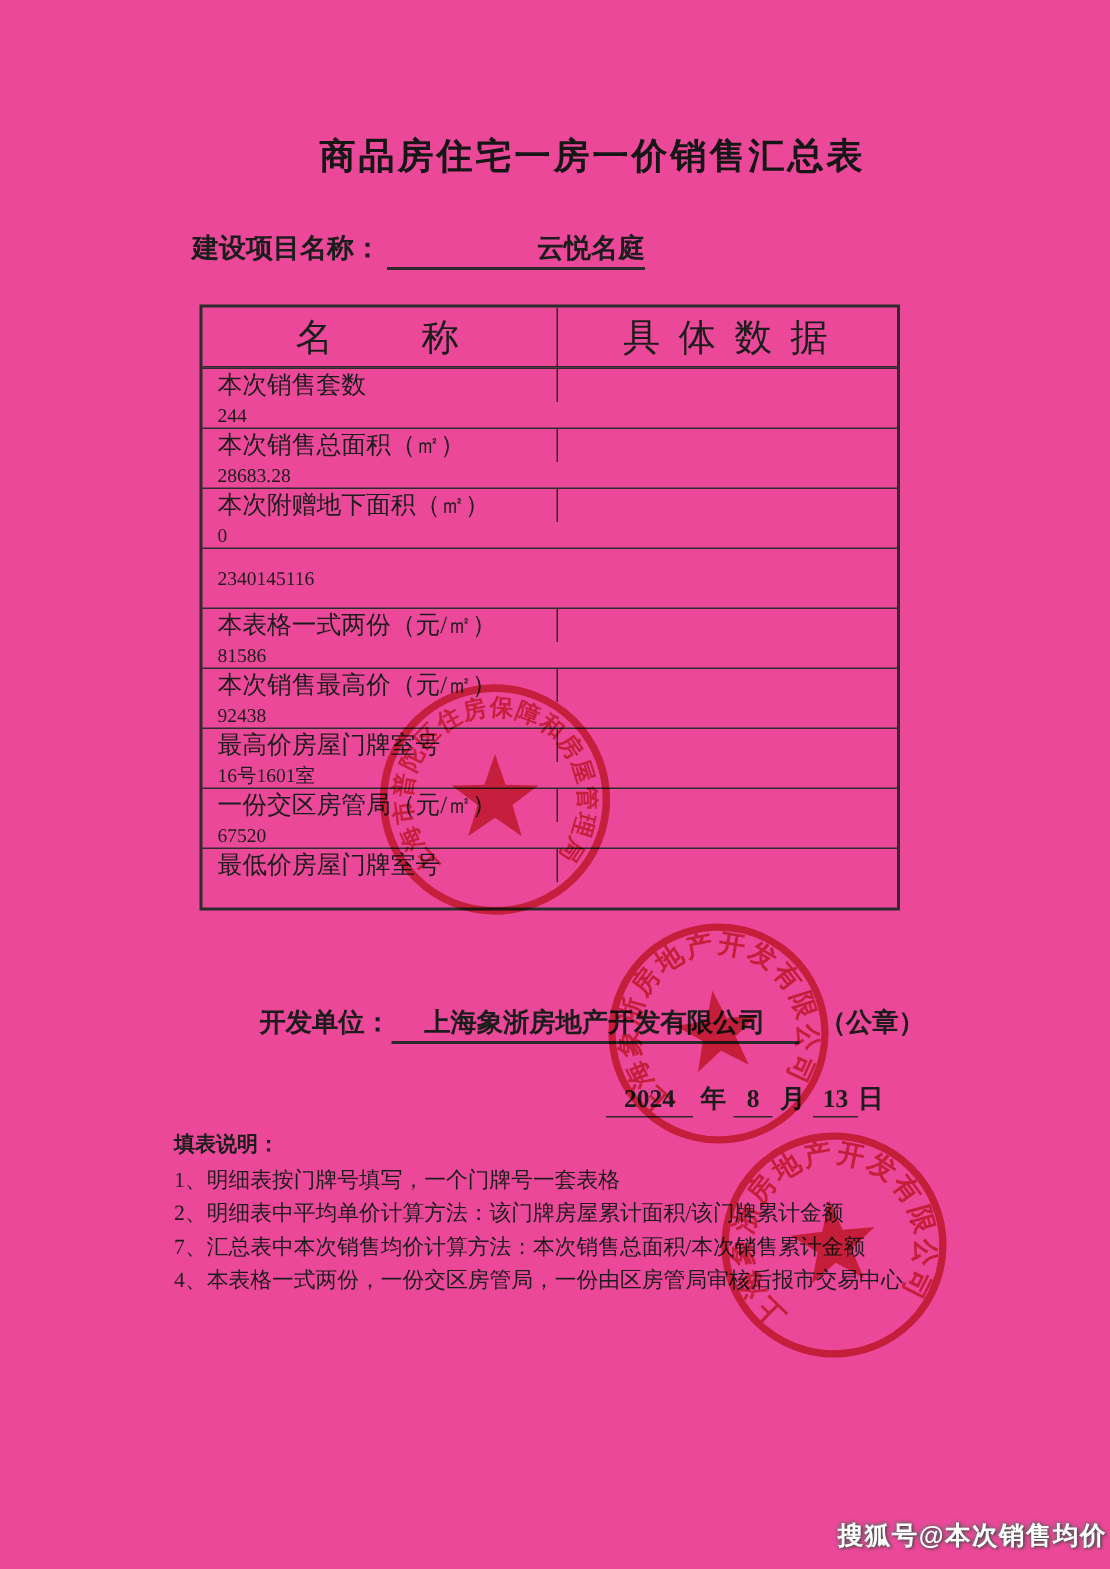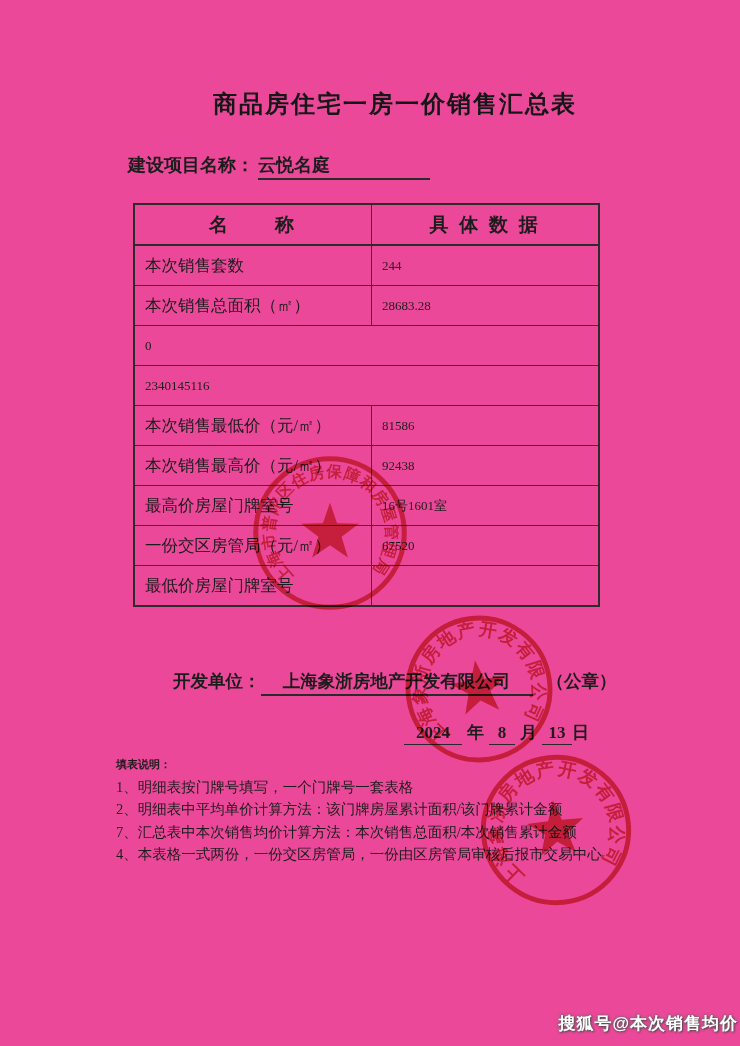--- a/index.html
+++ b/index.html
@@ -28,45 +28,45 @@
   .project-line {
     position: absolute;
     top: 153px; left: 128px;
     font-size: 18px;
     font-weight: bold;
   }
   .project-line .fill {
     display: inline-block;
     width: 172px;
     margin-left: 4px;
-    text-align: left;
+    text-align: right;
     border-bottom: 2px solid #2a2a2a;
     padding-bottom: 1px;
   }
 
   .doc-table {
     position: absolute;
     top: 203px; left: 133px;
     width: 467px;
     border: 2.5px solid #2c2c2c;
     background: transparent;
   }
   .t-row { display: flex; height: 40px; }
-  .t-row + .t-row { border-top: 1.5px solid #2c2c2c; }
+  .t-row + .t-row { border-top: 1.5px solid #2c2c2c; flex-direction: column; }
   .t-row.header { border-bottom: 1px solid #2c2c2c; }
   .cell {
     display: flex;
     align-items: center;
     padding: 0 10px;
     overflow: hidden;
     white-space: nowrap;
   }
   .cell.name  { width: 237px; border-right: 1.5px solid #2c2c2c; font-size: 16.5px; }
   .cell.value { flex: 1; font-size: 13px; font-family: "Liberation Serif", serif; }
-  .t-row.header .cell { justify-content: center; font-weight: bold; font-size: 19px; letter-spacing: 3px; }
+  .t-row.header .cell { justify-content: center; font-weight: normal; font-size: 25px; letter-spacing: 3px; }
 
   .dev-line {
     position: absolute;
     top: 669px; left: 173px;
     font-size: 17.5px;
     font-weight: bold;
     white-space: nowrap;
   }
   .dev-line .fill {
     display: inline-block;
@@ -95,21 +95,21 @@
   .date-line .u.day { min-width: 30px; }
   .date-line .sep { display: inline-block; padding: 0 5px; }
 
   .notes {
     position: absolute;
     top: 753px; left: 116px;
     width: 510px;
     font-size: 14.5px;
     line-height: 22.5px;
   }
-  .notes .notes-title { font-weight: bold; font-size: 11px; }
+  .notes .notes-title { font-weight: bold; font-size: 14px; }
 
   .stamp {
     position: absolute;
     mix-blend-mode: multiply;
     pointer-events: none;
   }
   .stamp svg { display: block; }
 
   .watermark {
     position: absolute;
@@ -140,27 +140,28 @@
     </div>
     <div class="t-row">
       <div class="cell name">本次销售套数</div>
       <div class="cell value">244</div>
     </div>
     <div class="t-row">
       <div class="cell name">本次销售总面积（㎡）</div>
       <div class="cell value">28683.28</div>
     </div>
     <div class="t-row">
+      <div class="cell name">本次附赠地下面积（㎡）</div>
       <div class="cell value">0</div>
     </div>
     <div class="t-row">
       <div class="cell value">2340145116</div>
     </div>
     <div class="t-row">
-      <div class="cell name">本次销售最低价（元/㎡）</div>
+      <div class="cell name">本表格一式两份（元/㎡）</div>
       <div class="cell value">81586</div>
     </div>
     <div class="t-row">
       <div class="cell name">本次销售最高价（元/㎡）</div>
       <div class="cell value">92438</div>
     </div>
     <div class="t-row">
       <div class="cell name">最高价房屋门牌室号</div>
       <div class="cell value">16号1601室</div>
     </div>

